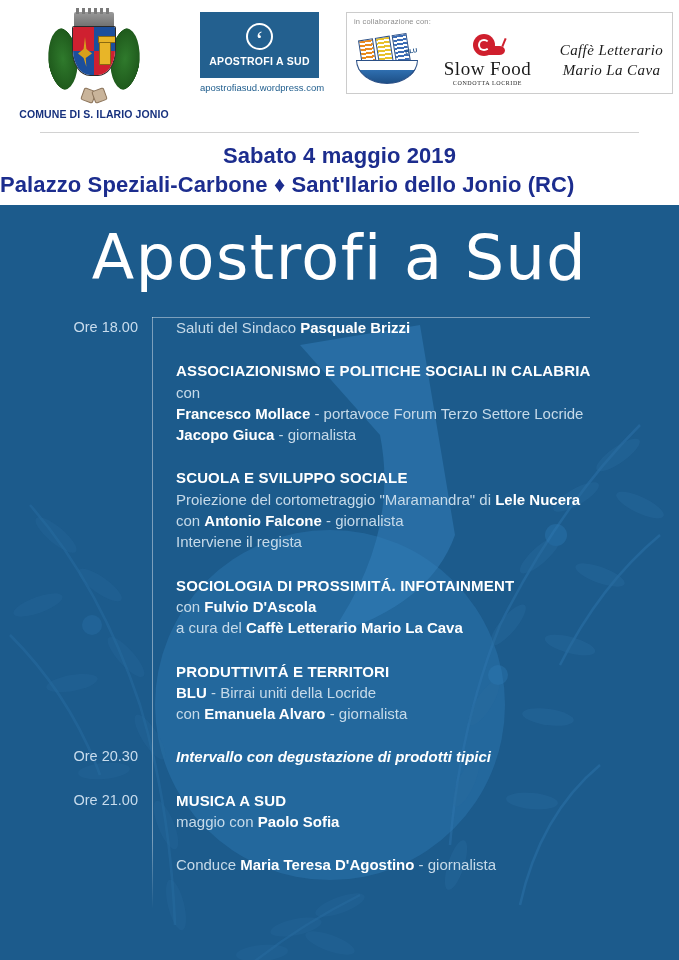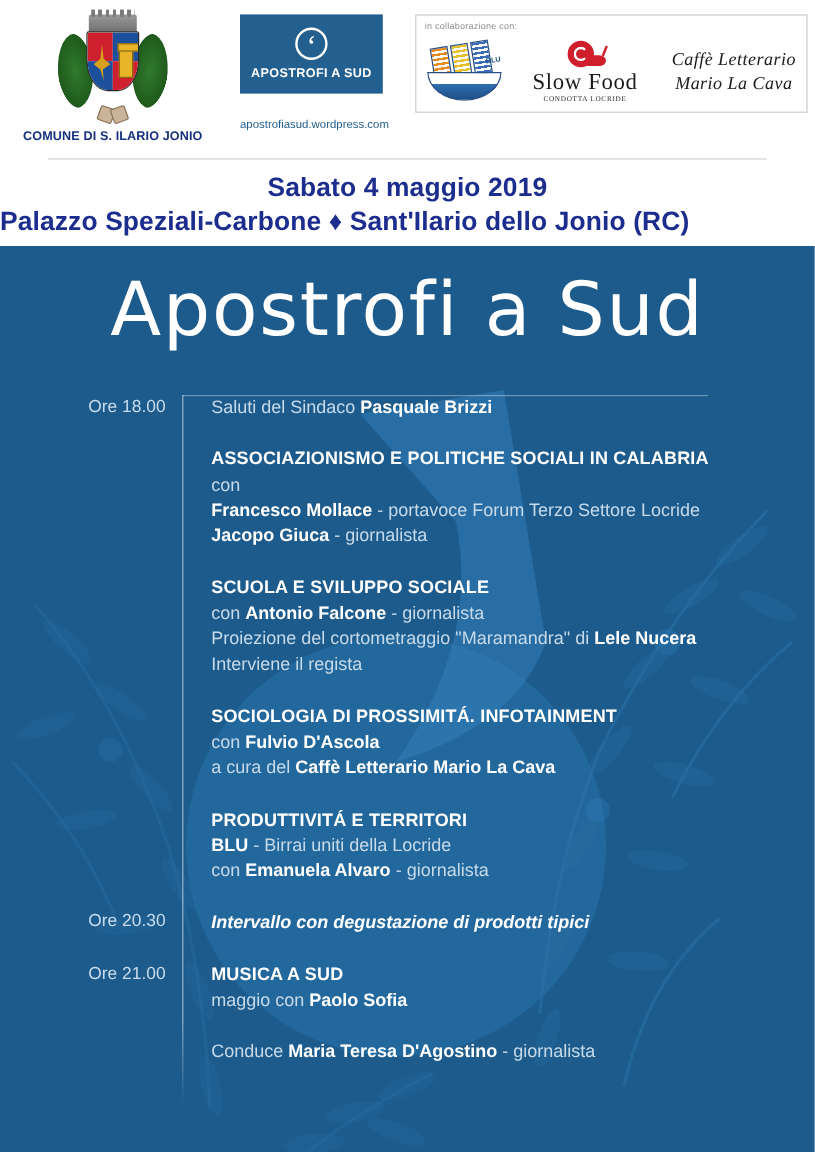--- a/index.html
+++ b/index.html
@@ -99,21 +99,21 @@
     margin-bottom: 5px;
   }
   .apo-glyph {
     color:#ffffff; font-size: 25px; line-height: 0; margin-top: 7px;
     font-family: "Liberation Serif", serif;
   }
   .apo-name {
     color:#ffffff; font-size: 10.5px; font-weight:bold; letter-spacing:.3px;
   }
   .apo-url {
-    margin-top: 21px; width:119px; text-align:right;
+    margin-top: 4px; width:119px; text-align:right;
     font-size: 9.5px; color:#23608f;
   }
 
   
   .collab-box {
     width: 327px; height: 82px; margin-left: 16px;
     border: 1px solid #cccccc; background:#fff;
     position: relative;
   }
   .collab-label {
@@ -208,21 +208,21 @@
 
   #title {
     position:absolute; left:0; top:22px; width:679px; text-align:center;
     color:#ffffff; font-size: 62px; font-weight: 400;
     letter-spacing: 1.5px; line-height: 1;
     font-family: "DejaVu Sans", sans-serif;
   }
 
   
   #program {
-    position:absolute; left:68px; top:124px; width:545px;
+    position:absolute; left:68px; top:112px; width:545px;
   }
   #prog-rule {
     position:absolute; left:84px; top:0px; width:438px; height:1px;
     background: rgba(255,255,255,.42);
   }
   #prog-vline {
     position:absolute; left:84px; top:0px; width:1px; height:592px;
     background: linear-gradient(to bottom, rgba(255,255,255,.42) 0%, rgba(255,255,255,.42) 88%, rgba(255,255,255,0) 100%);
   }
   .prog-row { position:relative; display:flex; }
@@ -395,22 +395,22 @@
             <div class="time-col">Ore 18.00</div>
             <div class="content-col">
               <div class="p-line"><span class="dim">Saluti del Sindaco </span><span class="b">Pasquale Brizzi</span></div>
               <div class="gap-lg"></div>
               <div class="p-head">ASSOCIAZIONISMO E POLITICHE SOCIALI IN CALABRIA</div>
               <div class="p-line"><span class="dim">con</span></div>
               <div class="p-line"><span class="b">Francesco Mollace</span><span class="dim"> - portavoce Forum Terzo Settore Locride</span></div>
               <div class="p-line"><span class="b">Jacopo Giuca</span><span class="dim"> - giornalista</span></div>
               <div class="gap-lg"></div>
               <div class="p-head">SCUOLA E SVILUPPO SOCIALE</div>
+              <div class="p-line"><span class="dim">Proiezione del cortometraggio "Maramandra" di </span><span class="b">Lele Nucera</span></div>
               <div class="p-line"><span class="dim">con </span><span class="b">Antonio Falcone</span><span class="dim"> - giornalista</span></div>
-              <div class="p-line"><span class="dim">Proiezione del cortometraggio "Maramandra" di </span><span class="b">Lele Nucera</span></div>
               <div class="p-line"><span class="dim">Interviene il regista</span></div>
               <div class="gap-lg"></div>
               <div class="p-head">SOCIOLOGIA DI PROSSIMITÁ. INFOTAINMENT</div>
               <div class="p-line"><span class="dim">con </span><span class="b">Fulvio D'Ascola</span></div>
               <div class="p-line"><span class="dim">a cura del </span><span class="b">Caffè Letterario Mario La Cava</span></div>
               <div class="gap-lg"></div>
               <div class="p-head">PRODUTTIVITÁ E TERRITORI</div>
               <div class="p-line"><span class="b">BLU</span><span class="dim"> - Birrai uniti della Locride</span></div>
               <div class="p-line"><span class="dim">con </span><span class="b">Emanuela Alvaro</span><span class="dim"> - giornalista</span></div>
             </div>

